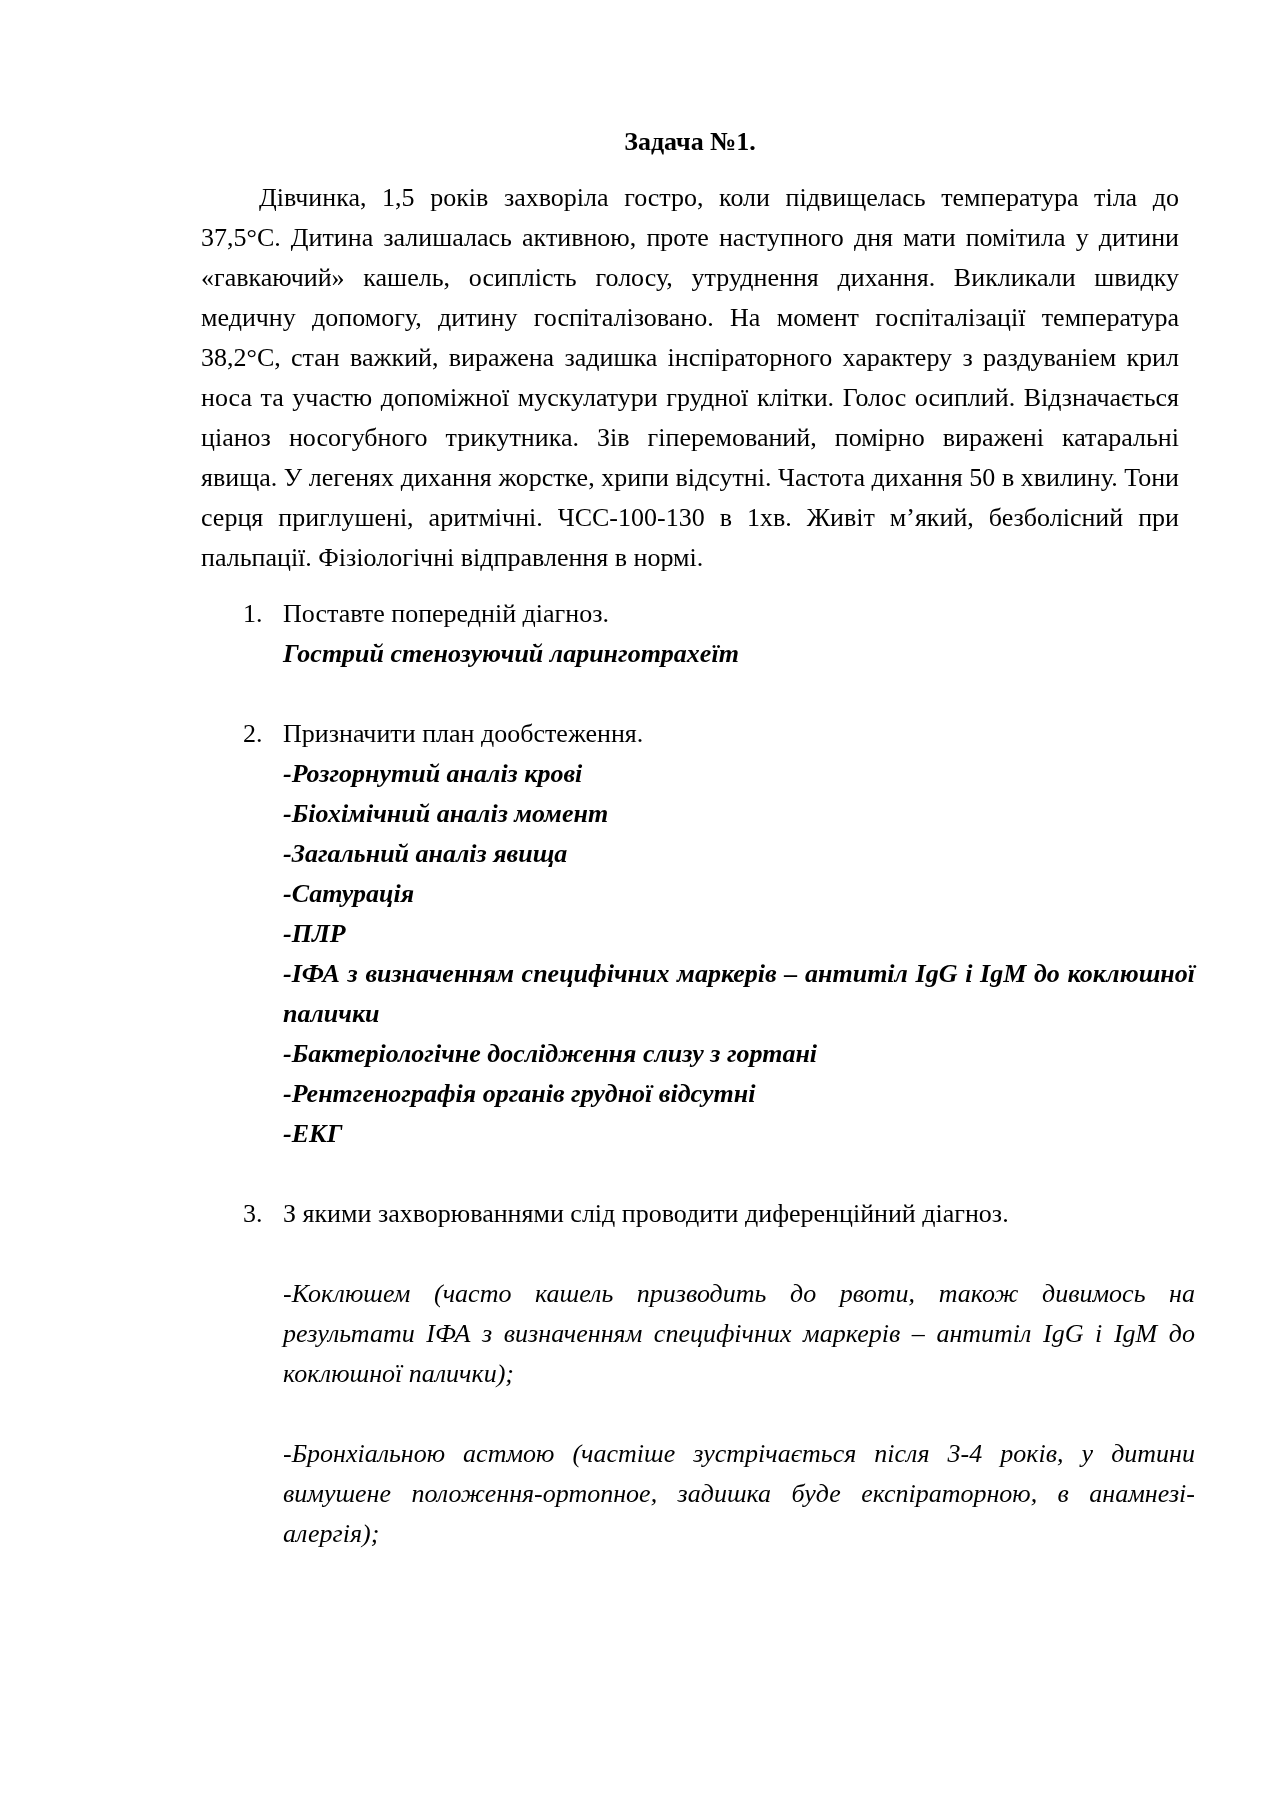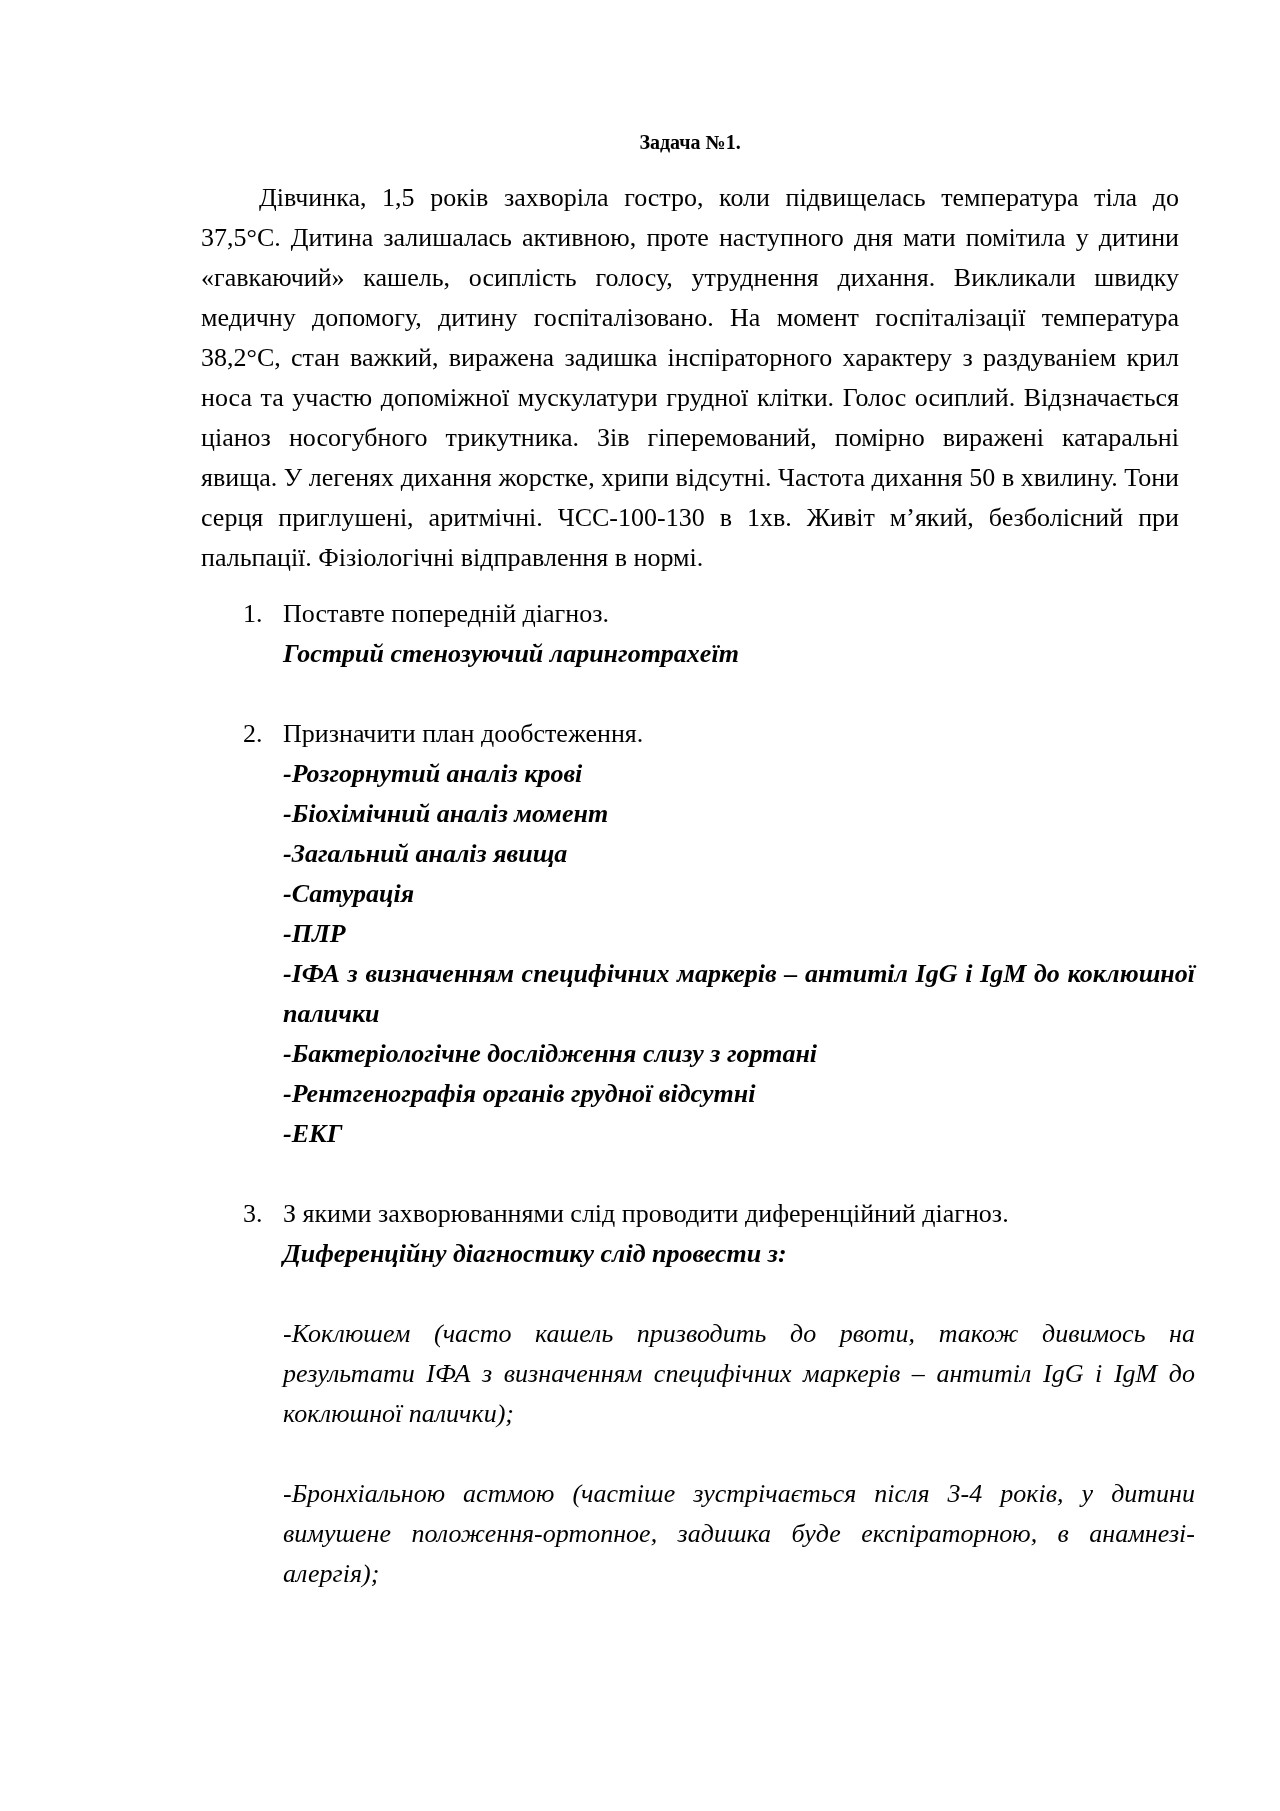--- a/index.html
+++ b/index.html
@@ -64,21 +64,21 @@
   .block {
     display: block;
     font-style: italic;
     text-align: justify;
   }
 </style>
 </head>
 <body>
 
 <div class="page">
-  <h1 class="title" style="font-size:20px;">Задача №1.</h1>
+  <h1 class="title" style="font-size:26px;">Задача №1.</h1>
 
   <p class="para">Дівчинка, 1,5 років захворіла гостро, коли підвищелась температура тіла до 37,5°С. Дитина залишалась активною, проте наступного дня мати помітила у дитини «гавкаючий» кашель, осиплість голосу, утруднення дихання. Викликали швидку медичну допомогу, дитину госпіталізовано. На момент госпіталізації температура 38,2°С, стан важкий, виражена задишка інспіраторного характеру з раздуваніем крил носа та участю допоміжної мускулатури грудної клітки. Голос осиплий. Відзначається ціаноз носогубного трикутника. Зів гіперемований, помірно виражені катаральні явища. У легенях дихання жорстке, хрипи відсутні. Частота дихання 50 в хвилину. Тони серця приглушені, аритмічні. ЧСС-100-130 в 1хв. Живіт м’який, безболісний при пальпації. Фізіологічні відправлення в нормі.</p>
 
   <ol class="questions">
 
     <li class="q">
       <span class="q-num">1.</span>
       <span class="q-text">Поставте попередній діагноз.</span>
       <span class="answer">Гострий стенозуючий ларинготрахеїт</span>
       <div class="spacer"></div>
@@ -95,20 +95,19 @@
       <span class="answer">-ІФА з визначенням специфічних маркерів – антитіл IgG і IgM до коклюшної палички</span>
       <span class="answer">-Бактеріологічне дослідження слизу з гортані</span>
       <span class="answer">-Рентгенографія органів грудної відсутні</span>
       <span class="answer">-ЕКГ</span>
       <div class="spacer"></div>
     </li>
 
     <li class="q">
       <span class="q-num">3.</span>
       <span class="q-text">З якими захворюваннями слід проводити диференційний діагноз.</span>
-      <span class="answer">Диференційну діагностику слід провести з:</span>
       <div class="spacer"></div>
       <span class="block">-Коклюшем (часто кашель призводить до рвоти, також дивимось на результати ІФА з визначенням специфічних маркерів – антитіл IgG і IgM до коклюшної палички);</span>
       <div class="spacer"></div>
       <span class="block">-Бронхіальною астмою (частіше зустрічається після 3-4 років, у дитини вимушене положення-ортопное, задишка буде експіраторною, в анамнезі-алергія);</span>
     </li>
   </ol>
 </div>
 
 </body></html>

